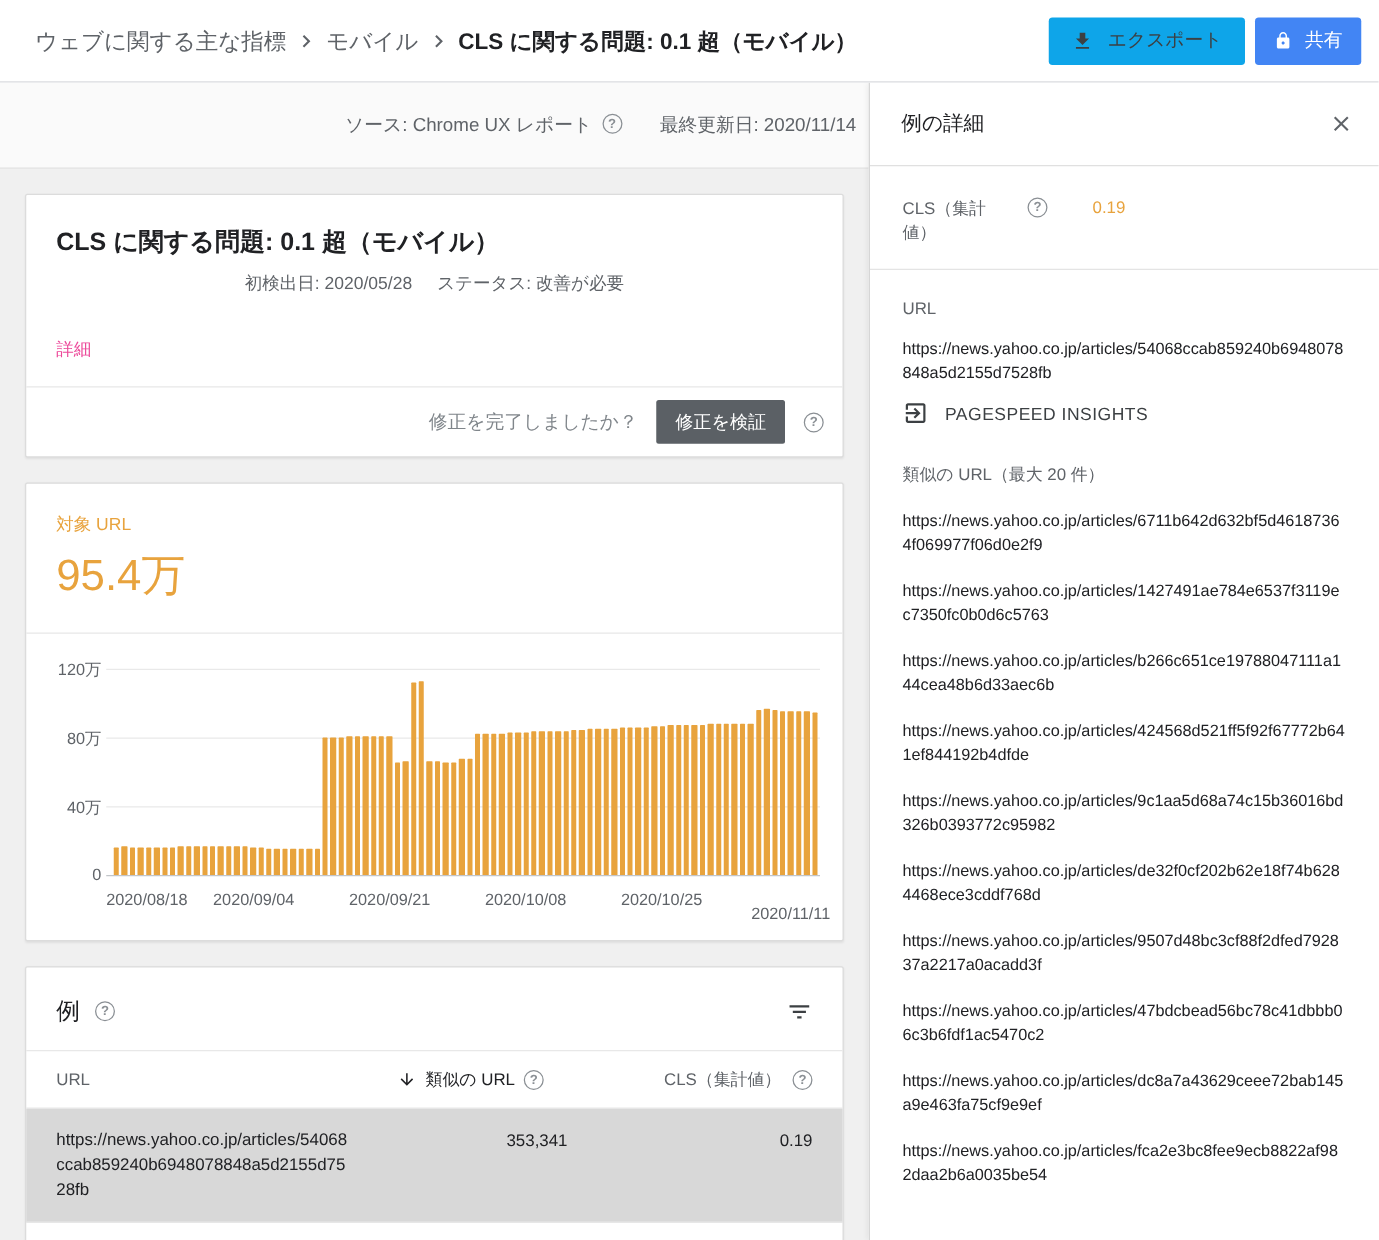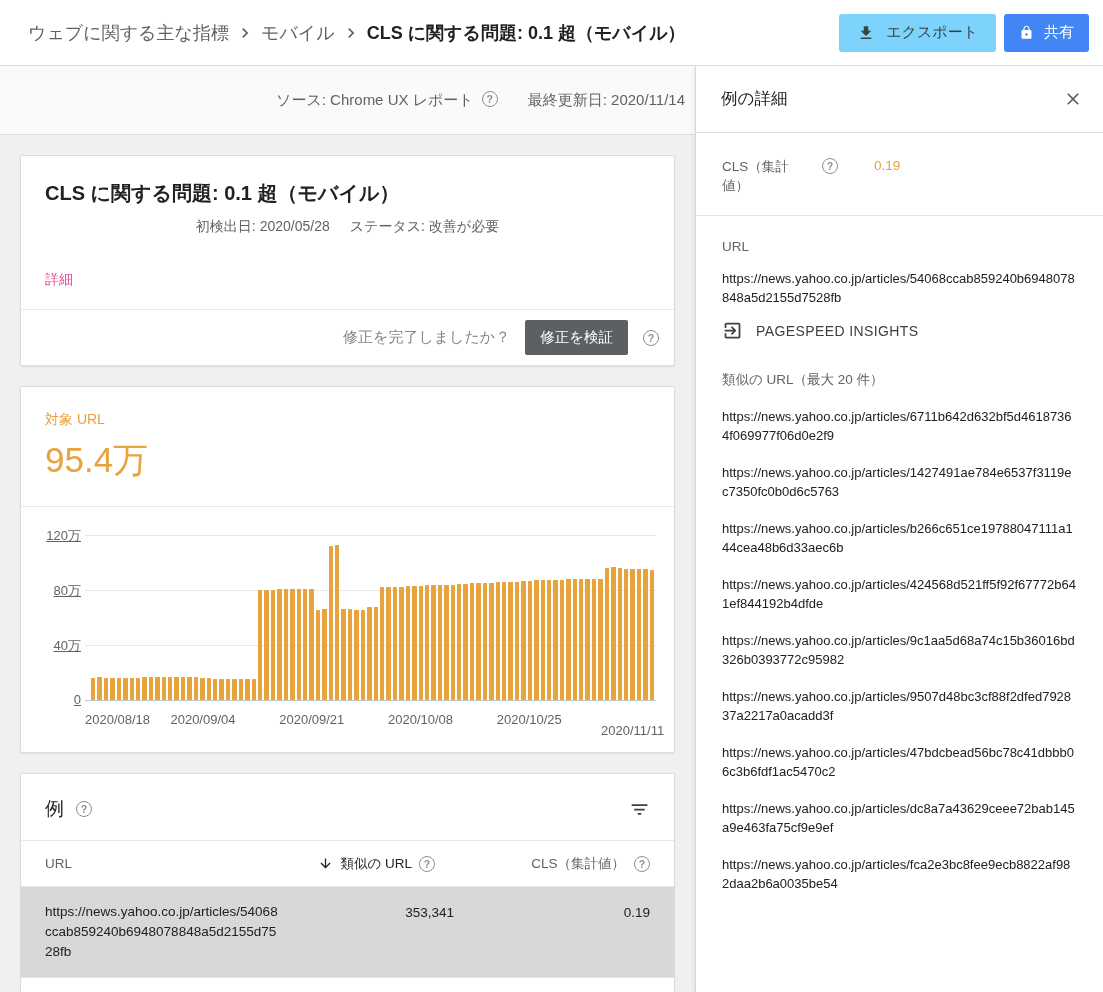--- a/index.html
+++ b/index.html
@@ -8,21 +8,21 @@
   .app { position:relative; width:1103px; height:992px; }
 
   
   .topbar { position:absolute; top:0; left:0; width:100%; height:66px; background:#fff;
     border-bottom:1px solid #dadce0; display:flex; align-items:center; z-index:30; }
   .breadcrumb { display:flex; align-items:center; padding-left:28px; font-size:18px; color:#5f6368; gap:6px; }
   .crumb { cursor:pointer; white-space:nowrap; }
   .crumb.current { color:#202124; font-weight:bold; cursor:default; }
   .crumb-sep { display:flex; align-items:center; color:#5f6368; }
   .topbar-actions { margin-left:auto; margin-right:14px; display:flex; gap:8px; }
-  .btn-export { height:38px; padding:0 18px; background:#7dd3fc; border:none; border-radius:3px;
+  .btn-export { height:38px; padding:0 18px; background:#0ea5e9; border:none; border-radius:3px;
     color:#3c4043; font-size:15px; display:flex; align-items:center; gap:11px; cursor:pointer;
     font-family:inherit; }
   .btn-share { height:38px; padding:0 15px; background:#4285f4; border:none; border-radius:3px;
     color:#fff; font-size:15px; display:flex; align-items:center; gap:10px; cursor:pointer;
     font-family:inherit; }
 
   
   .main-col { position:absolute; top:66px; left:0; width:695px; bottom:0; background:#f0f0f0; }
   .source-strip { height:69px; background:#fafafa; border-bottom:1px solid #e0e0e0;
     display:flex; align-items:center; justify-content:flex-end; padding-right:10px; gap:30px;
@@ -49,21 +49,21 @@
     font-size:10.5px; display:inline-flex; align-items:center; justify-content:center;
     flex:0 0 auto; font-weight:bold; cursor:pointer; }
 
   
   .metric-head { padding:24px 24px 22px; border-bottom:1px solid #e8e8e8; }
   .metric-label { font-size:14px; }
   .metric-value { font-size:35px; margin-top:8px; }
   .chart { position:relative; height:245px; }
   .gridline { position:absolute; left:64px; right:18px; height:1px; background:#e9e9e9; }
   .gridline.axis { background:#c2c5c9; }
-  .ylab { position:absolute; left:0; width:60px; text-align:right; font-size:13px; color:#5f6368;text-decoration:underline; }
+  .ylab { position:absolute; left:0; width:60px; text-align:right; font-size:13px; color:#5f6368; }
   .bars { position:absolute; left:70px; right:20px; bottom:52px; height:165px;
     display:flex; align-items:flex-end; gap:2px; }
   .bar { flex:1 1 0; min-width:1px; border-radius:0.5px 0.5px 0 0; }
   .xlab { position:absolute; font-size:13px; color:#5f6368; white-space:nowrap; }
 
   
   .table-card { min-height:300px; margin-bottom:0; }
   .tbl-titlerow { display:flex; align-items:center; padding:22px 24px 18px; border-bottom:1px solid #e8e8e8; }
   .tbl-title { font-size:19px; color:#202124; margin-right:12px; }
   .filter-ic { margin-left:auto; cursor:pointer; display:flex; }
@@ -349,20 +349,21 @@
         </span>
         <span>PAGESPEED INSIGHTS</span>
       </div>
       <div class="similar-label">類似の URL（最大 20 件）</div>
       <div class="similar-list" id="similar-list">
           <div class="sim-url">https://news.yahoo.co.jp/articles/6711b642d632bf5d46187364f069977f06d0e2f9</div>
           <div class="sim-url">https://news.yahoo.co.jp/articles/1427491ae784e6537f3119ec7350fc0b0d6c5763</div>
           <div class="sim-url">https://news.yahoo.co.jp/articles/b266c651ce19788047111a144cea48b6d33aec6b</div>
           <div class="sim-url">https://news.yahoo.co.jp/articles/424568d521ff5f92f67772b641ef844192b4dfde</div>
           <div class="sim-url">https://news.yahoo.co.jp/articles/9c1aa5d68a74c15b36016bd326b0393772c95982</div>
+          <div class="sim-url">https://news.yahoo.co.jp/articles/de32f0cf202b62e18f74b6284468ece3cddf768d</div>
           <div class="sim-url">https://news.yahoo.co.jp/articles/9507d48bc3cf88f2dfed792837a2217a0acadd3f</div>
           <div class="sim-url">https://news.yahoo.co.jp/articles/47bdcbead56bc78c41dbbb06c3b6fdf1ac5470c2</div>
           <div class="sim-url">https://news.yahoo.co.jp/articles/dc8a7a43629ceee72bab145a9e463fa75cf9e9ef</div>
           <div class="sim-url">https://news.yahoo.co.jp/articles/fca2e3bc8fee9ecb8822af982daa2b6a0035be54</div>
         </div>
     </div>
   </aside>
 
 </div>
 

